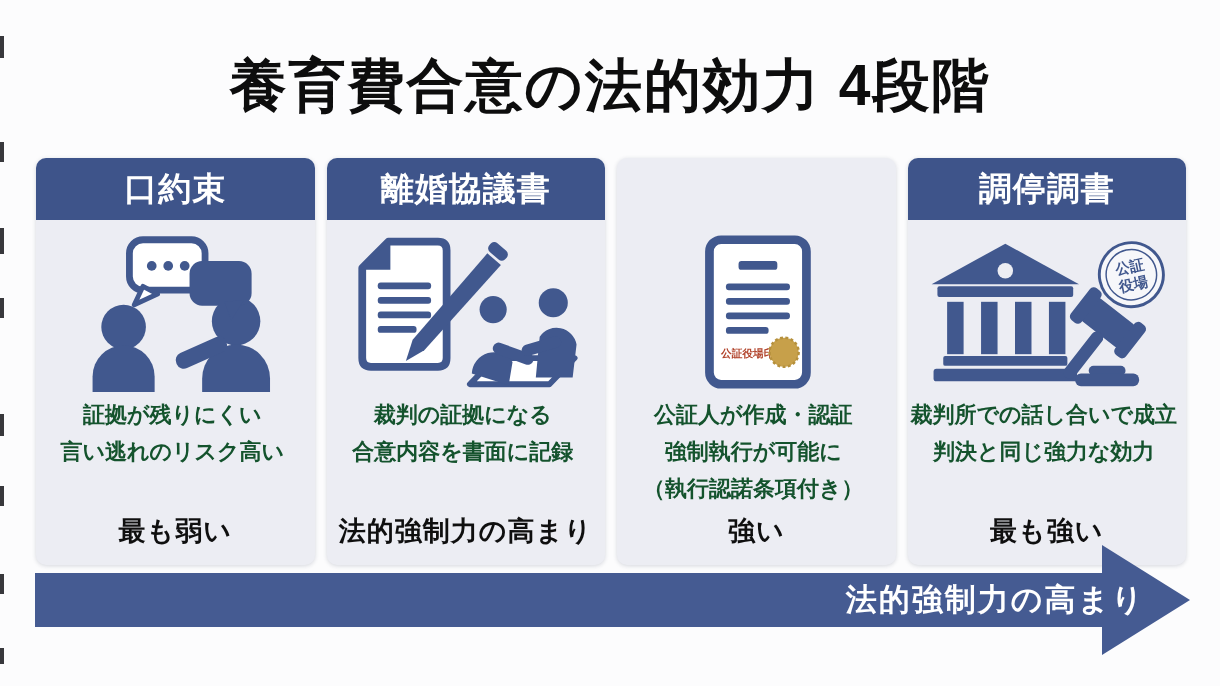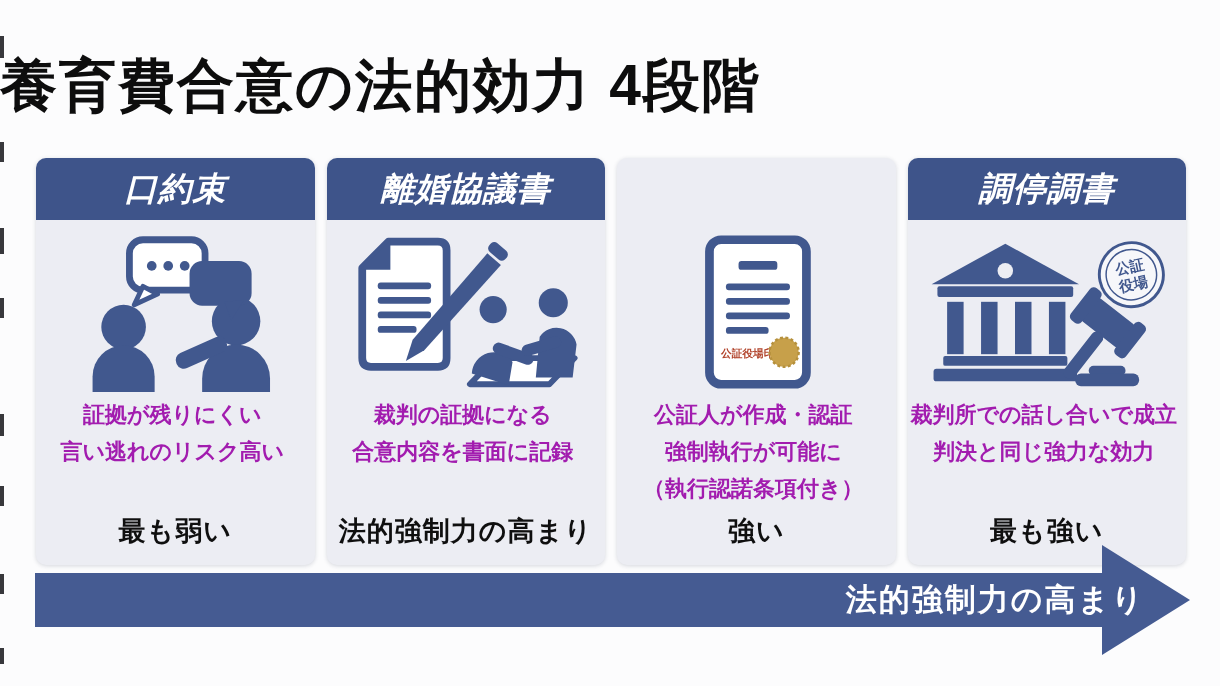--- a/index.html
+++ b/index.html
@@ -6,43 +6,42 @@
   *{box-sizing:border-box;}
   .page{
     position:relative;width:1220px;height:686px;overflow:hidden;
     background:#fcfcfd;
     font-family:"Liberation Sans","DejaVu Sans",sans-serif;
     color:#111;
   }
   .edge-artifact{position:absolute;left:0;width:4px;background:#15151a;opacity:.85;}
   .title{
     position:absolute;top:48px;left:0;width:100%;
-    font-size:57px;font-weight:900;letter-spacing:2px;color:#0d0d0d;
+    text-align:center;font-size:57px;font-weight:900;letter-spacing:2px;color:#0d0d0d;
   }
   .cards{
     position:absolute;left:36px;top:158px;width:1150px;height:407px;
     display:flex;gap:12px;
   }
   .card{
     position:relative;flex:1;background:#ECEDF3;border-radius:10px;
     box-shadow:0 1px 4px rgba(40,50,80,.18);
   }
   .card-header{
     height:62px;background:#3E548A;border-radius:10px 10px 0 0;
     color:#fff;font-size:33px;font-weight:bold;text-align:center;line-height:62px;
     letter-spacing:1px;
-    font-style:italic;
   }
   .icon-wrap{
     position:absolute;top:68px;left:0;right:0;height:172px;
     display:flex;align-items:center;justify-content:center;
   }
   .card-lines{
     position:absolute;top:238px;left:2px;right:8px;
-    text-align:center;font-size:22px;font-weight:bold;line-height:37px;color:#a21caf;
+    text-align:center;font-size:22px;font-weight:bold;line-height:37px;color:#14532d;
   }
   .card-strength{
     position:absolute;bottom:16px;left:0;right:0;
     text-align:center;font-size:27px;font-weight:bold;color:#0f0f0f;letter-spacing:1px;
   }
   .arrow-zone{position:absolute;left:30px;top:540px;width:1170px;height:125px;}
   .arrow-zone svg{position:absolute;left:0;top:0;}
   .arrow-label{
     position:absolute;left:45px;top:33px;width:1070px;height:54px;
     text-align:right;line-height:54px;color:#fff;font-size:31px;font-weight:bold;letter-spacing:2px;

